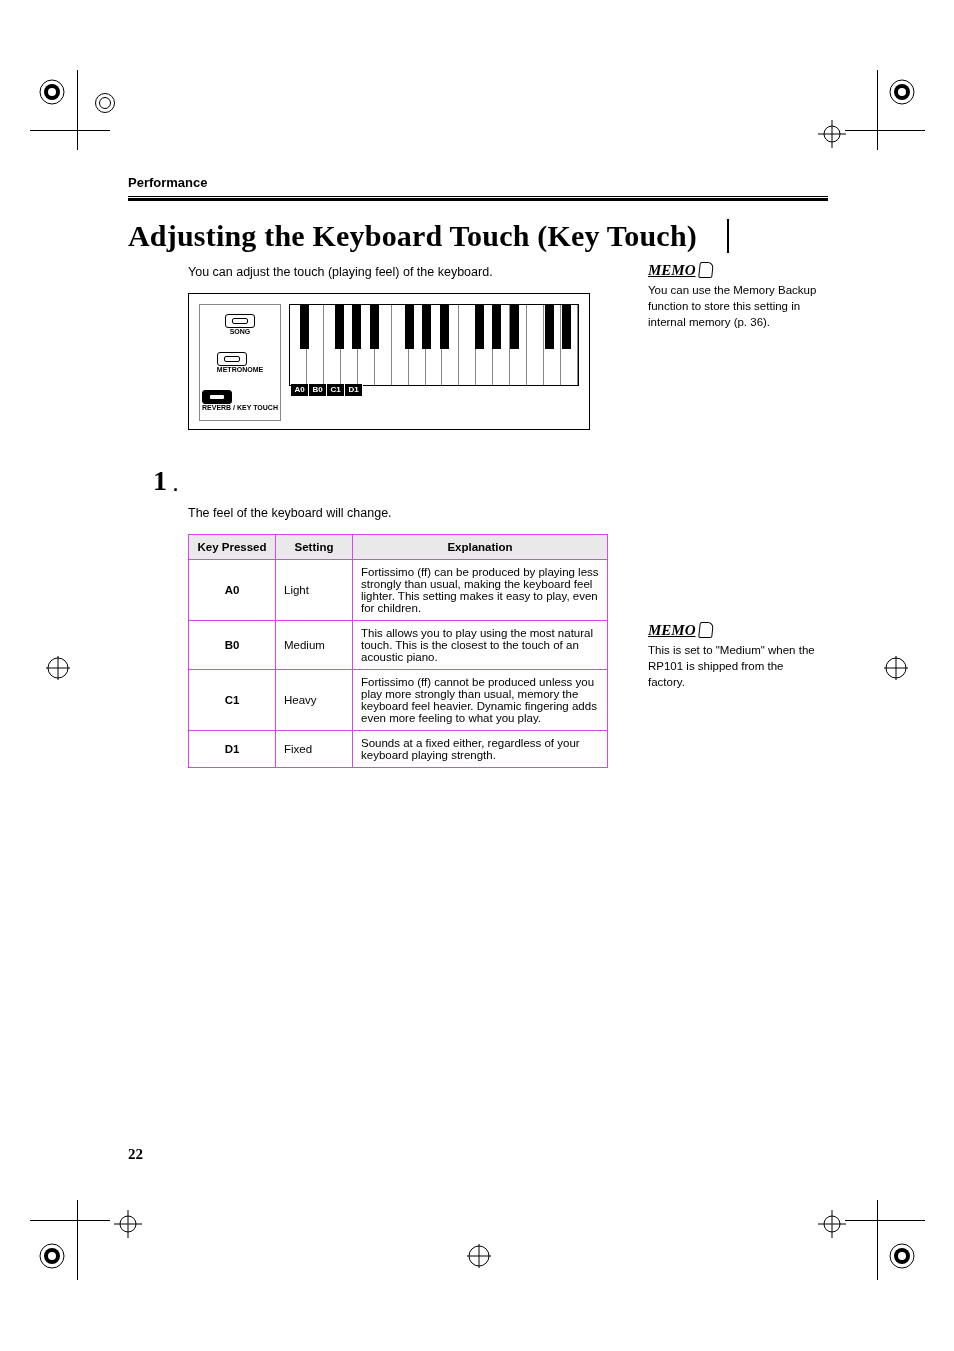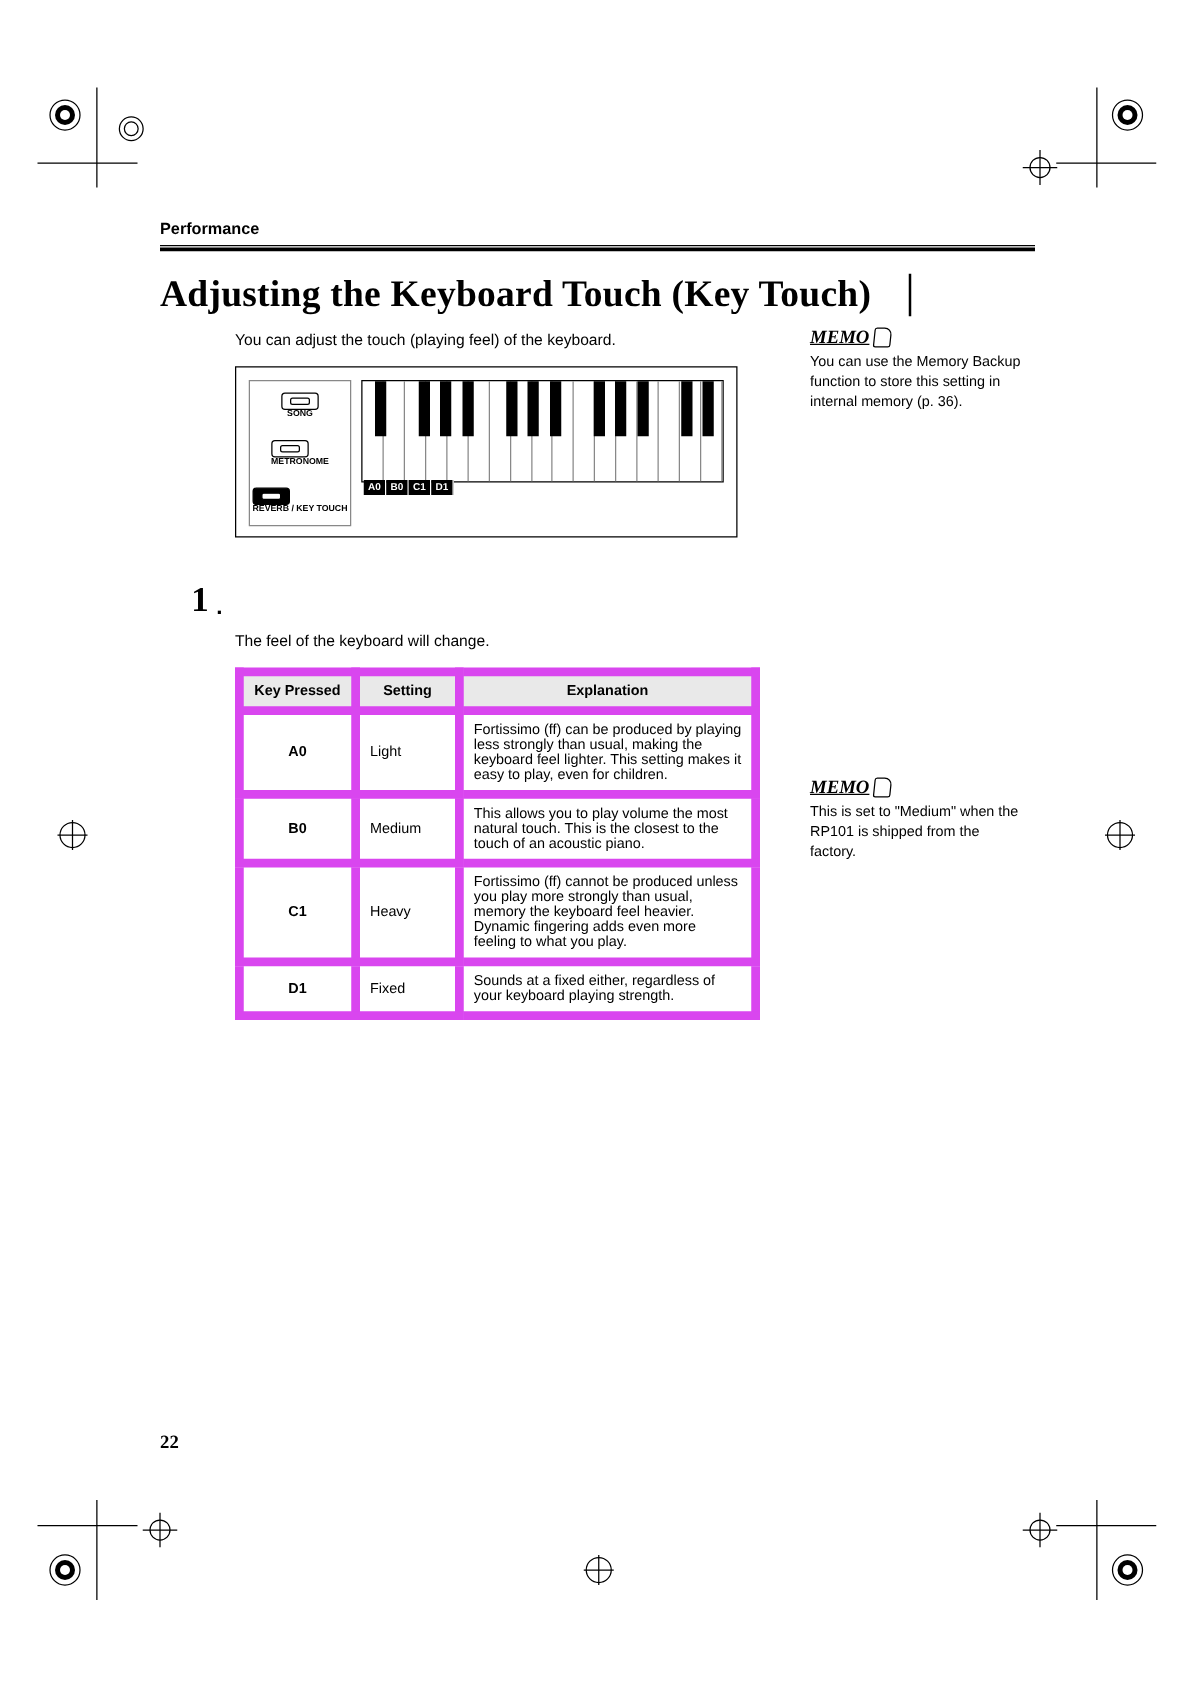--- a/index.html
+++ b/index.html
@@ -145,21 +145,21 @@
     font-size:12.5px;
     margin-bottom:14px;
   }
   table.settings {
     margin-left:60px;
     border-collapse:collapse;
     width:420px;
     font-size:11.5px;
   }
   table.settings th, table.settings td {
-    border:7px solid #d946ef;
+    border:1px solid #d946ef;
     padding:6px 8px;
     vertical-align:middle;
   }
   table.settings th {
     background:#e9e9e9;
     font-weight:bold;
     text-align:center;
   }
   table.settings td.key { font-weight:bold; text-align:center; width:70px;}
   table.settings td.setting { width:60px; }
@@ -362,21 +362,21 @@
     </thead>
     <tbody id="settings-body">
         <tr>
           <td class="key">A0</td>
           <td class="setting">Light</td>
           <td>Fortissimo (ff) can be produced by playing less strongly than usual, making the keyboard feel lighter. This setting makes it easy to play, even for children.</td>
         </tr>
         <tr>
           <td class="key">B0</td>
           <td class="setting">Medium</td>
-          <td>This allows you to play volume the most natural touch. This is the closest to the touch of an acoustic piano.</td>
+          <td>This allows you to play using the most natural touch. This is the closest to the touch of an acoustic piano.</td>
         </tr>
         <tr>
           <td class="key">C1</td>
           <td class="setting">Heavy</td>
           <td>Fortissimo (ff) cannot be produced unless you play more strongly than usual, memory the keyboard feel heavier. Dynamic fingering adds even more feeling to what you play.</td>
         </tr>
         <tr>
           <td class="key">D1</td>
           <td class="setting">Fixed</td>
           <td>Sounds at a fixed either, regardless of your keyboard playing strength.</td>

